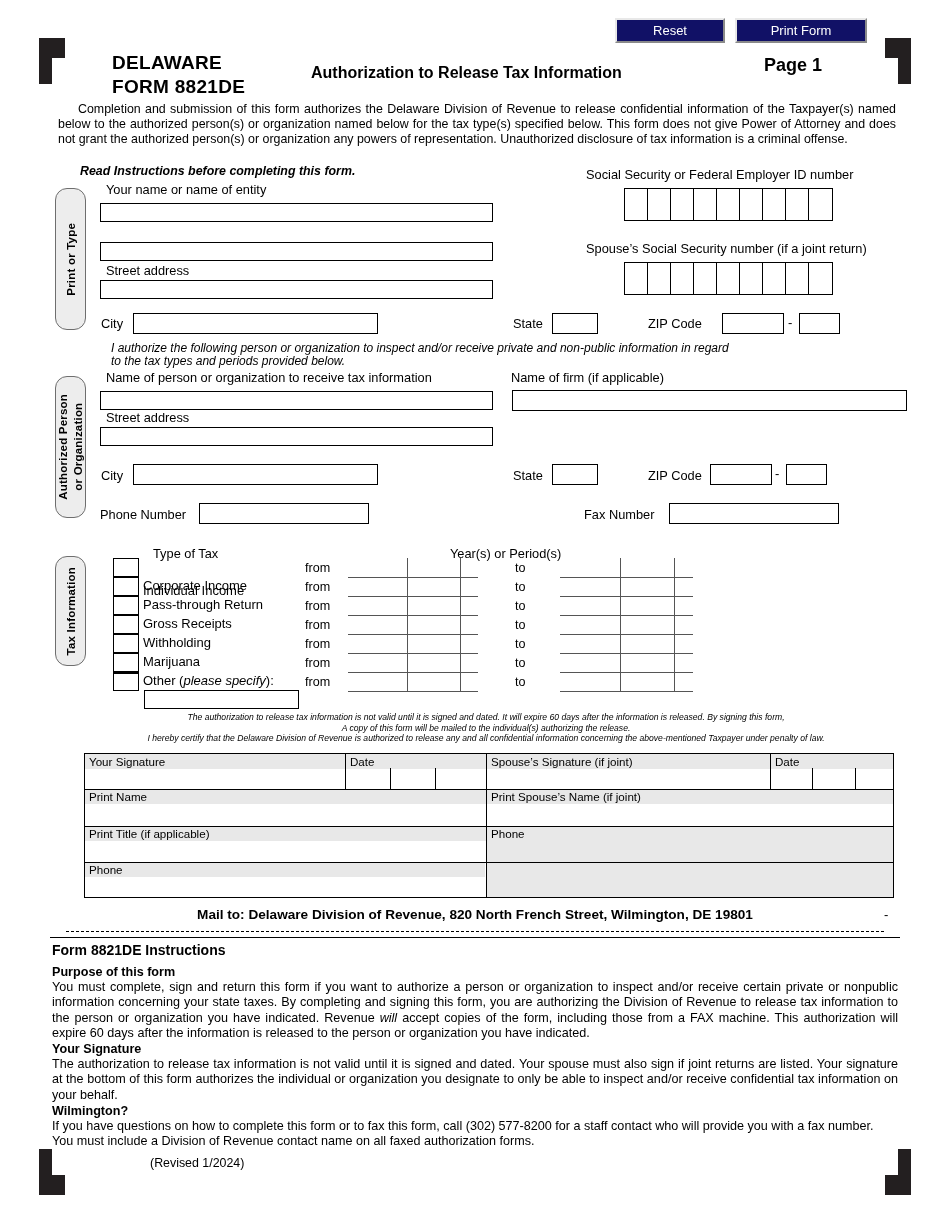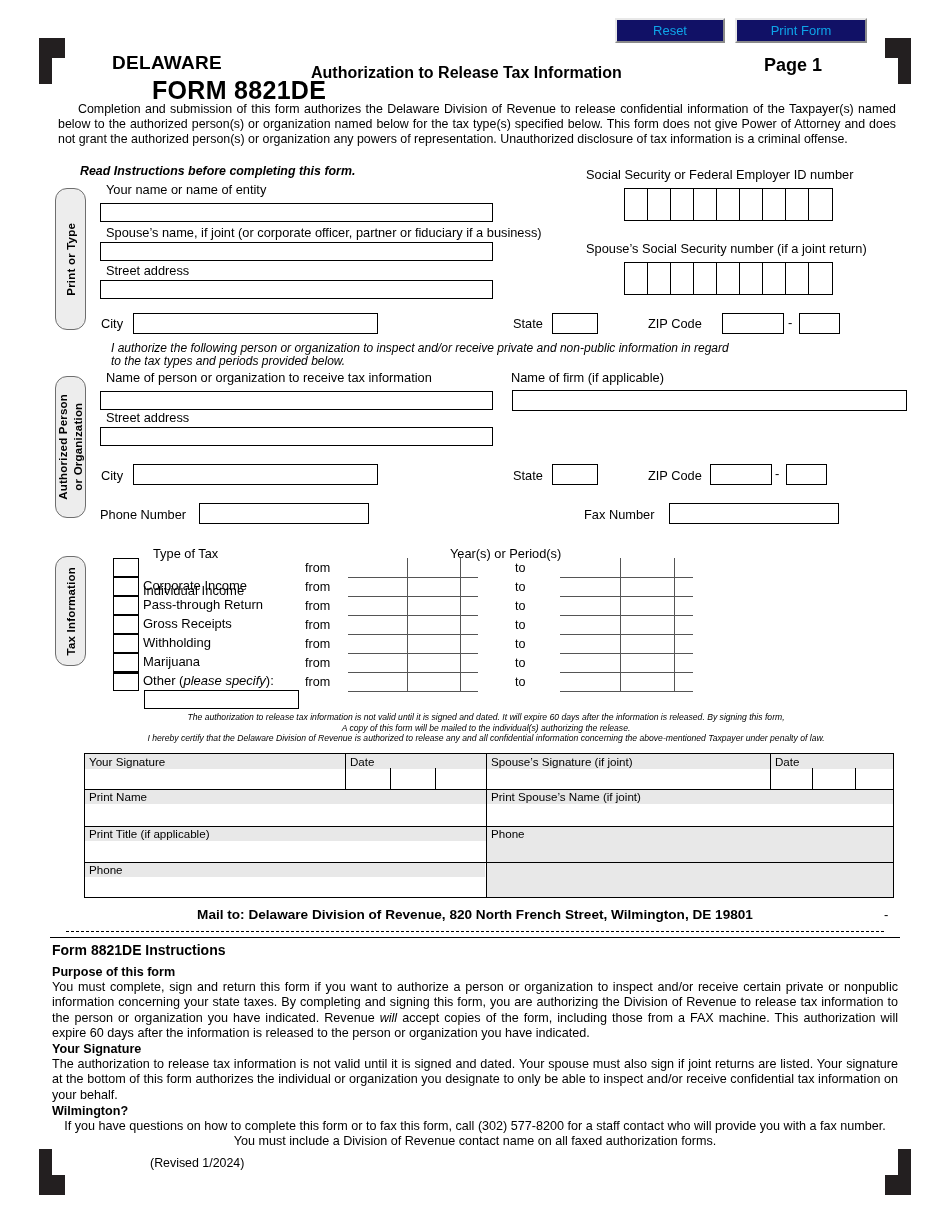--- a/index.html
+++ b/index.html
@@ -27,39 +27,39 @@
   .corner.bl .a { left:0; bottom:0; width:26px; height:20px; }
   .corner.bl .b { left:0; bottom:0; width:13px; height:46px; }
   .corner.br { left:885px; top:1149px; }
   .corner.br .a { right:0; bottom:0; width:26px; height:20px; }
   .corner.br .b { right:0; bottom:0; width:13px; height:46px; }
 
   
   .btn {
     position:absolute;
     background:#111166;
-    color:#0ea5e9;
+    color:#ffffff;
     border-top:2px solid #e8e8e8;
     border-left:2px solid #e8e8e8;
     border-right:2px solid #8a8a8a;
     border-bottom:2px solid #8a8a8a;
     font-size:13px;
     text-align:center;
     line-height:20px;
     height:25px;
     cursor:pointer;
     font-family:"Liberation Sans", sans-serif;
     padding:0;
   }
   #btn-reset { left:615px; top:18px; width:110px; }
   #btn-print { left:735px; top:18px; width:132px; }
 
   
   .hdr-de { position:absolute; left:112px; top:52px; font-size:19px; font-weight:bold; letter-spacing:.3px; }
-  .hdr-form { position:absolute; left:112px; top:76px; font-size:25px; font-weight:bold; letter-spacing:.3px;margin-left:40px; }
+  .hdr-form { position:absolute; left:112px; top:76px; font-size:19px; font-weight:bold; letter-spacing:.3px; }
   .hdr-title { position:absolute; left:311px; top:64px; font-size:16px; font-weight:bold; }
   .hdr-page { position:absolute; left:764px; top:55px; font-size:18px; font-weight:bold; }
 
   .intro { position:absolute; left:58px; top:102px; width:838px; font-size:12.4px; line-height:15.2px; text-align:justify; }
   .intro .ind { display:inline-block; width:20px; }
   .readinstr { position:absolute; left:80px; top:164px; font-size:12.4px; font-style:italic; font-weight:bold; }
 
   
   .vtab {
     position:absolute;
@@ -111,21 +111,21 @@
   .sigshade { position:absolute; background:#e8e8e8; }
 
   
   .mailto { position:absolute; left:0; top:907px; width:950px; text-align:center; font-size:13.6px; font-weight:bold; }
   .mail-tick { position:absolute; left:884px; top:907px; font-size:13px; }
   .dashsep { position:absolute; left:66px; top:931px; width:818px; border-top:1.6px dashed #000; }
   .solidsep { position:absolute; left:50px; top:937px; width:850px; border-top:1.4px solid #000; }
   .instr-h1 { position:absolute; left:52px; top:942px; font-size:14px; font-weight:bold; }
   .ih { position:absolute; left:52px; font-size:12.6px; font-weight:bold; }
   .ip { position:absolute; left:52px; width:846px; font-size:12.6px; line-height:15.4px; text-align:justify; }
-  .ip.nj { text-align:center; }
+  .ip.nj { text-align:left; }
   .revised { position:absolute; left:122px; top:1156px; font-size:12.4px;margin-left:28px; }
 </style>
 </head>
 <body>
 
 <div class="page">
 
   <div class="corner tl">
       <span class="v a"></span>
       <span class="v b"></span>
@@ -153,21 +153,20 @@
   <div class="intro"><span class="ind"></span><span>Completion and submission of this form authorizes the Delaware Division of Revenue to release confidential information of the Taxpayer(s) named below to the authorized person(s) or  organization named below for the tax type(s) specified below.  This form does not give Power of Attorney and does not grant the authorized person(s) or organization any powers of representation.  Unauthorized disclosure of tax information is a criminal offense.</span></div>
   <div class="readinstr">Read Instructions before completing this form.</div>
 
   <div class="vtab" id="tab-print">
     <span>Print or Type</span>
   </div>
 
   <div class="lbl" style="left:106px; top:182px;">Your name or name of entity</div>
   <div class="fbox" style="left:100px; top:203px; width:393px; height:19px;"></div>
 
-  <div class="lbl" style="left:106px; top:225px;">Spouse’s name, if joint (or corporate officer, partner or fiduciary if a business)</div>
   <div class="fbox" style="left:100px; top:242px; width:393px; height:19px;"></div>
 
   <div class="lbl" style="left:106px; top:263px;">Street address</div>
   <div class="fbox" style="left:100px; top:280px; width:393px; height:19px;"></div>
 
   <div class="lbl" style="left:101px; top:316px;">City</div>
   <div class="fbox" style="left:133px; top:313px; width:245px; height:21px;"></div>
   <div class="lbl" style="left:513px; top:316px;">State</div>
   <div class="fbox" style="left:552px; top:313px; width:46px; height:21px;"></div>
   <div class="lbl" style="left:648px; top:316px;">ZIP Code</div>

